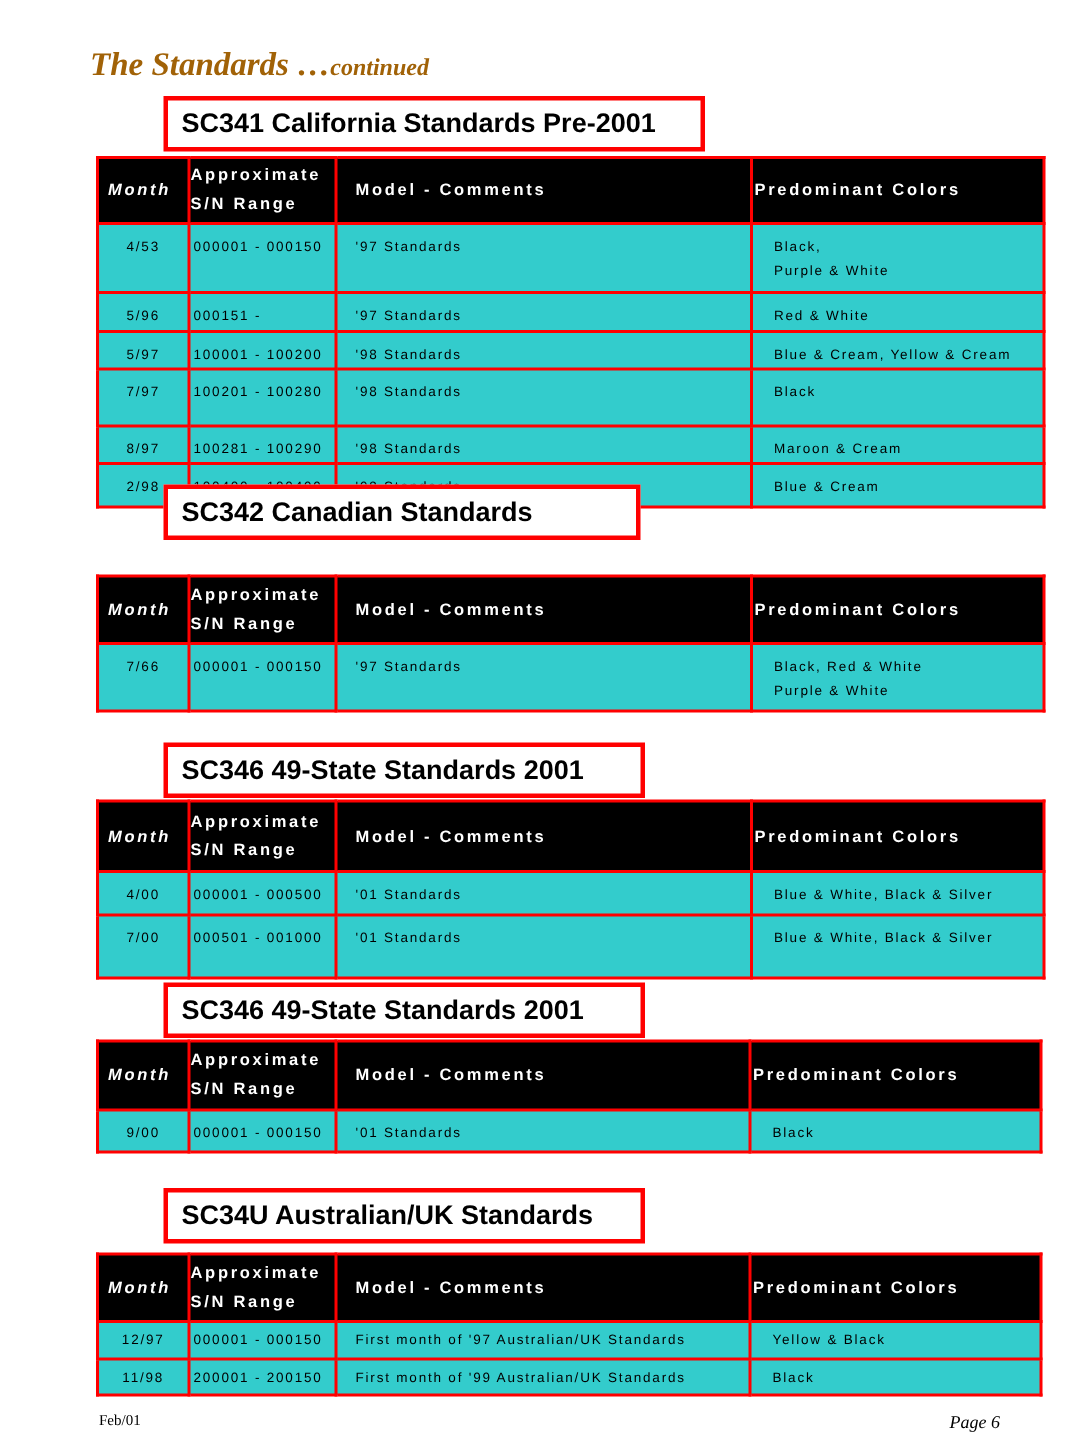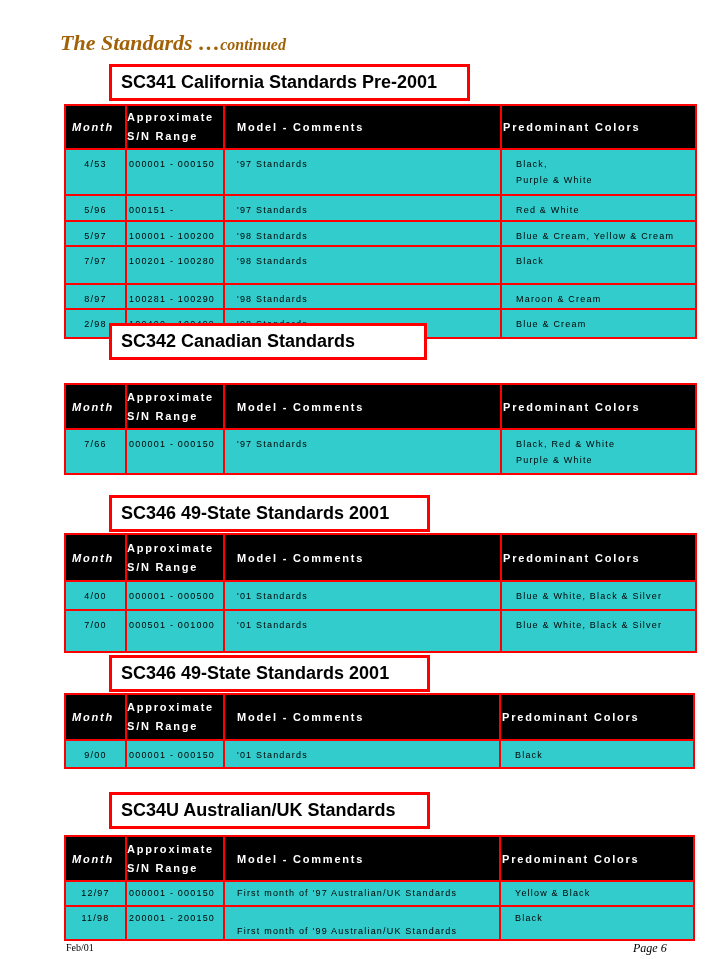--- a/index.html
+++ b/index.html
@@ -205,20 +205,20 @@
   </tr>
   <tr style="height:25px">
     <td class="c-month" style="padding-top:3px">12/97</td>
     <td class="c-sn" style="padding-top:3px">000001 - 000150</td>
     <td class="c-model" style="padding-top:3px">First month of '97 Australian/UK Standards</td>
     <td class="c-colors" style="padding-top:3px">Yellow &amp; Black</td>
   </tr>
   <tr style="height:24px">
     <td class="c-month" style="padding-top:3px">11/98</td>
     <td class="c-sn" style="padding-top:3px">200001 - 200150</td>
-    <td class="c-model" style="padding-top:16px">First month of '99 Australian/UK Standards</td>
+    <td class="c-model" style="padding-top:3px">First month of '99 Australian/UK Standards</td>
     <td class="c-colors" style="padding-top:3px">Black</td>
   </tr>
 </tbody>
   </table>
 
 <div class="footer-left">Feb/01</div>
 <div class="footer-right">Page 6</div>
 
 </body></html>

